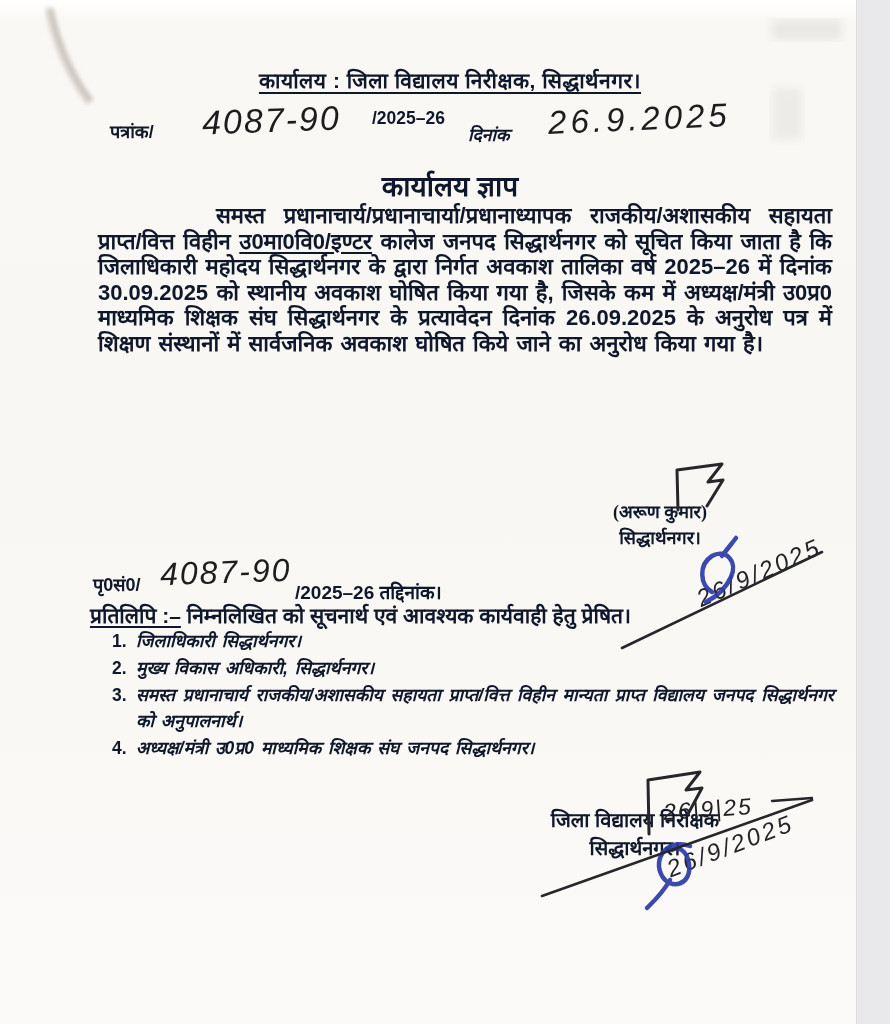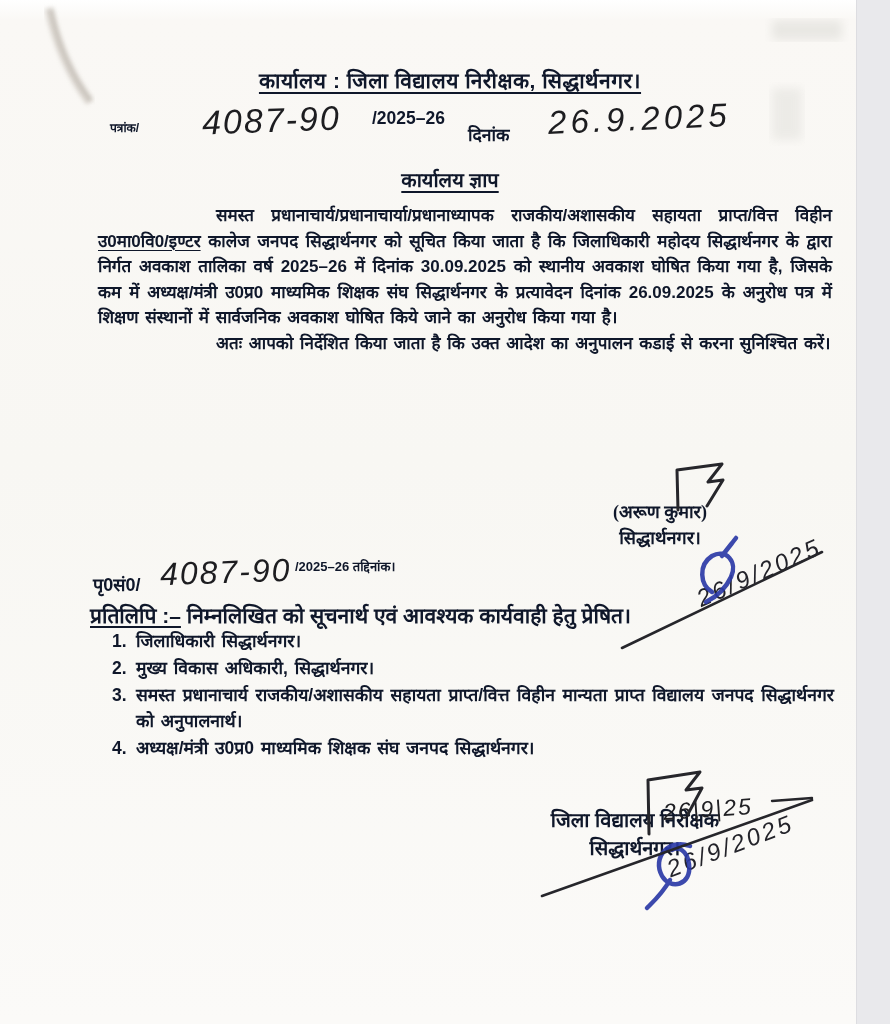--- a/index.html
+++ b/index.html
@@ -19,50 +19,50 @@
   }
   .overlay-svg{position:absolute;left:0;top:0;width:890px;height:1024px;pointer-events:none;}
 
   
   .printed{font-weight:700;color:#0f172a;}
   .header-title{
     position:absolute;left:140px;top:66px;width:620px;text-align:center;
     font-size:21px;letter-spacing:.5px;
     text-decoration:underline;text-underline-offset:4px;
   }
-  .ref-label{position:absolute;left:110px;top:119px;font-size:12px;}
+  .ref-label{position:absolute;left:110px;top:119px;font-size:18px;}
   .hw{font-style:italic;color:#1d1d20;font-weight:400;letter-spacing:2px;}
   .ref-number{position:absolute;left:202px;top:101px;font-size:34px;transform:rotate(-2deg);}
   .ref-year{position:absolute;left:372px;top:108px;font-size:17.5px;text-align:right;}
-  .ref-datelabel{position:absolute;left:468px;top:122px;font-size:17.5px;}
+  .ref-datelabel{position:absolute;left:468px;top:122px;font-size:17.5px;font-style:italic;}
   .ref-date{position:absolute;left:548px;top:100px;font-size:33px;transform:rotate(-2.5deg);letter-spacing:4px;}
   .memo-title{
     position:absolute;left:140px;top:166px;width:620px;text-align:center;
-    font-size:20px;text-decoration:underline;text-underline-offset:4px;
+    font-size:28px;text-underline-offset:4px;
   }
   .body-block{
     position:absolute;left:98px;top:203px;width:734px;
-    font-size:17px;line-height:25.5px;text-align:justify;word-spacing:2px;
+    font-size:22px;line-height:25.5px;text-align:justify;word-spacing:2px;
   }
   .body-block p{margin:0;text-indent:118px;}
   .u-inline{text-decoration:underline;text-underline-offset:3px;}
 
   .sig1{position:absolute;left:540px;top:499px;width:240px;text-align:center;font-size:18px;line-height:26px;font-family:Liberation Serif, serif;}
   .sig2{position:absolute;left:520px;top:806px;width:230px;text-align:center;font-size:20px;line-height:28px;}
 
   .copy-label{position:absolute;left:93px;top:572px;font-size:18px;}
   .copy-number{position:absolute;left:160px;top:554px;font-size:32px;transform:rotate(-2deg);}
-  .copy-suffix{position:absolute;left:295px;top:557px;font-size:13px;}
+  .copy-suffix{position:absolute;left:295px;top:579px;font-size:19px;}
 
   .dist-heading{position:absolute;left:90px;top:601px;font-size:21px;}
   .dist-heading .u-inline{text-underline-offset:3px;}
   .dist-list{position:absolute;left:112px;top:628px;width:722px;font-size:17.5px;line-height:26px;}
   .dist-item{display:flex;margin-bottom:1px;}
   .dist-num{width:24px;flex:0 0 24px;}
-  .dist-text{flex:1;text-align:justify;word-spacing:2px;}
+  .dist-text{flex:1;text-align:justify;word-spacing:2px;font-style:italic;}
 
   .diag-date{
     position:absolute;font-style:italic;font-weight:400;color:#23232a;
     font-size:24px;letter-spacing:3px;transform-origin:left center;white-space:nowrap;
   }
   .sig1-date{left:698px;top:586px;transform:rotate(-24deg);}
   .sig2-date{left:668px;top:856px;transform:rotate(-21deg);}
   .sig2-note{
     position:absolute;left:663px;top:796px;font-style:italic;font-weight:400;
     color:#202024;font-size:23px;letter-spacing:2px;transform:rotate(-4deg);white-space:nowrap;
@@ -79,21 +79,20 @@
 <span class="printed ref-label">पत्रांक/</span>
 <span class="hw ref-number">4087-90</span>
 <span class="printed ref-year">/2025–26</span>
 <span class="printed ref-datelabel">दिनांक</span>
 <span class="hw ref-date">26.9.2025</span>
 
 <div class="printed memo-title">कार्यालय ज्ञाप</div>
 
 <div class="printed body-block">
   <p><span>समस्त प्रधानाचार्य/प्रधानाचार्या/प्रधानाध्यापक राजकीय/अशासकीय सहायता प्राप्त/वित्त विहीन </span><span class="u-inline">उ0मा0वि0/इण्टर</span><span> कालेज जनपद सिद्धार्थनगर को सूचित किया जाता है कि जिलाधिकारी महोदय सिद्धार्थनगर के द्वारा निर्गत अवकाश तालिका वर्ष 2025–26 में दिनांक 30.09.2025 को स्थानीय अवकाश घोषित किया गया है, जिसके कम में अध्यक्ष/मंत्री उ0प्र0 माध्यमिक शिक्षक संघ सिद्धार्थनगर के प्रत्यावेदन दिनांक 26.09.2025 के अनुरोध पत्र में शिक्षण संस्थानों में सार्वजनिक अवकाश घोषित किये जाने का अनुरोध किया गया है।</span></p>
-  <p>अतः आपको निर्देशित किया जाता है कि उक्त आदेश का अनुपालन कडाई से करना सुनिश्चित करें।</p>
 </div>
 
 <div class="printed sig1">
   <div>(अरूण कुमार)</div>
   <div>सिद्धार्थनगर।</div>
 </div>
 <span class="diag-date sig1-date">26/9/2025</span>
 
 <span class="printed copy-label">पृ0सं0/</span>
 <span class="hw copy-number">4087-90</span>

